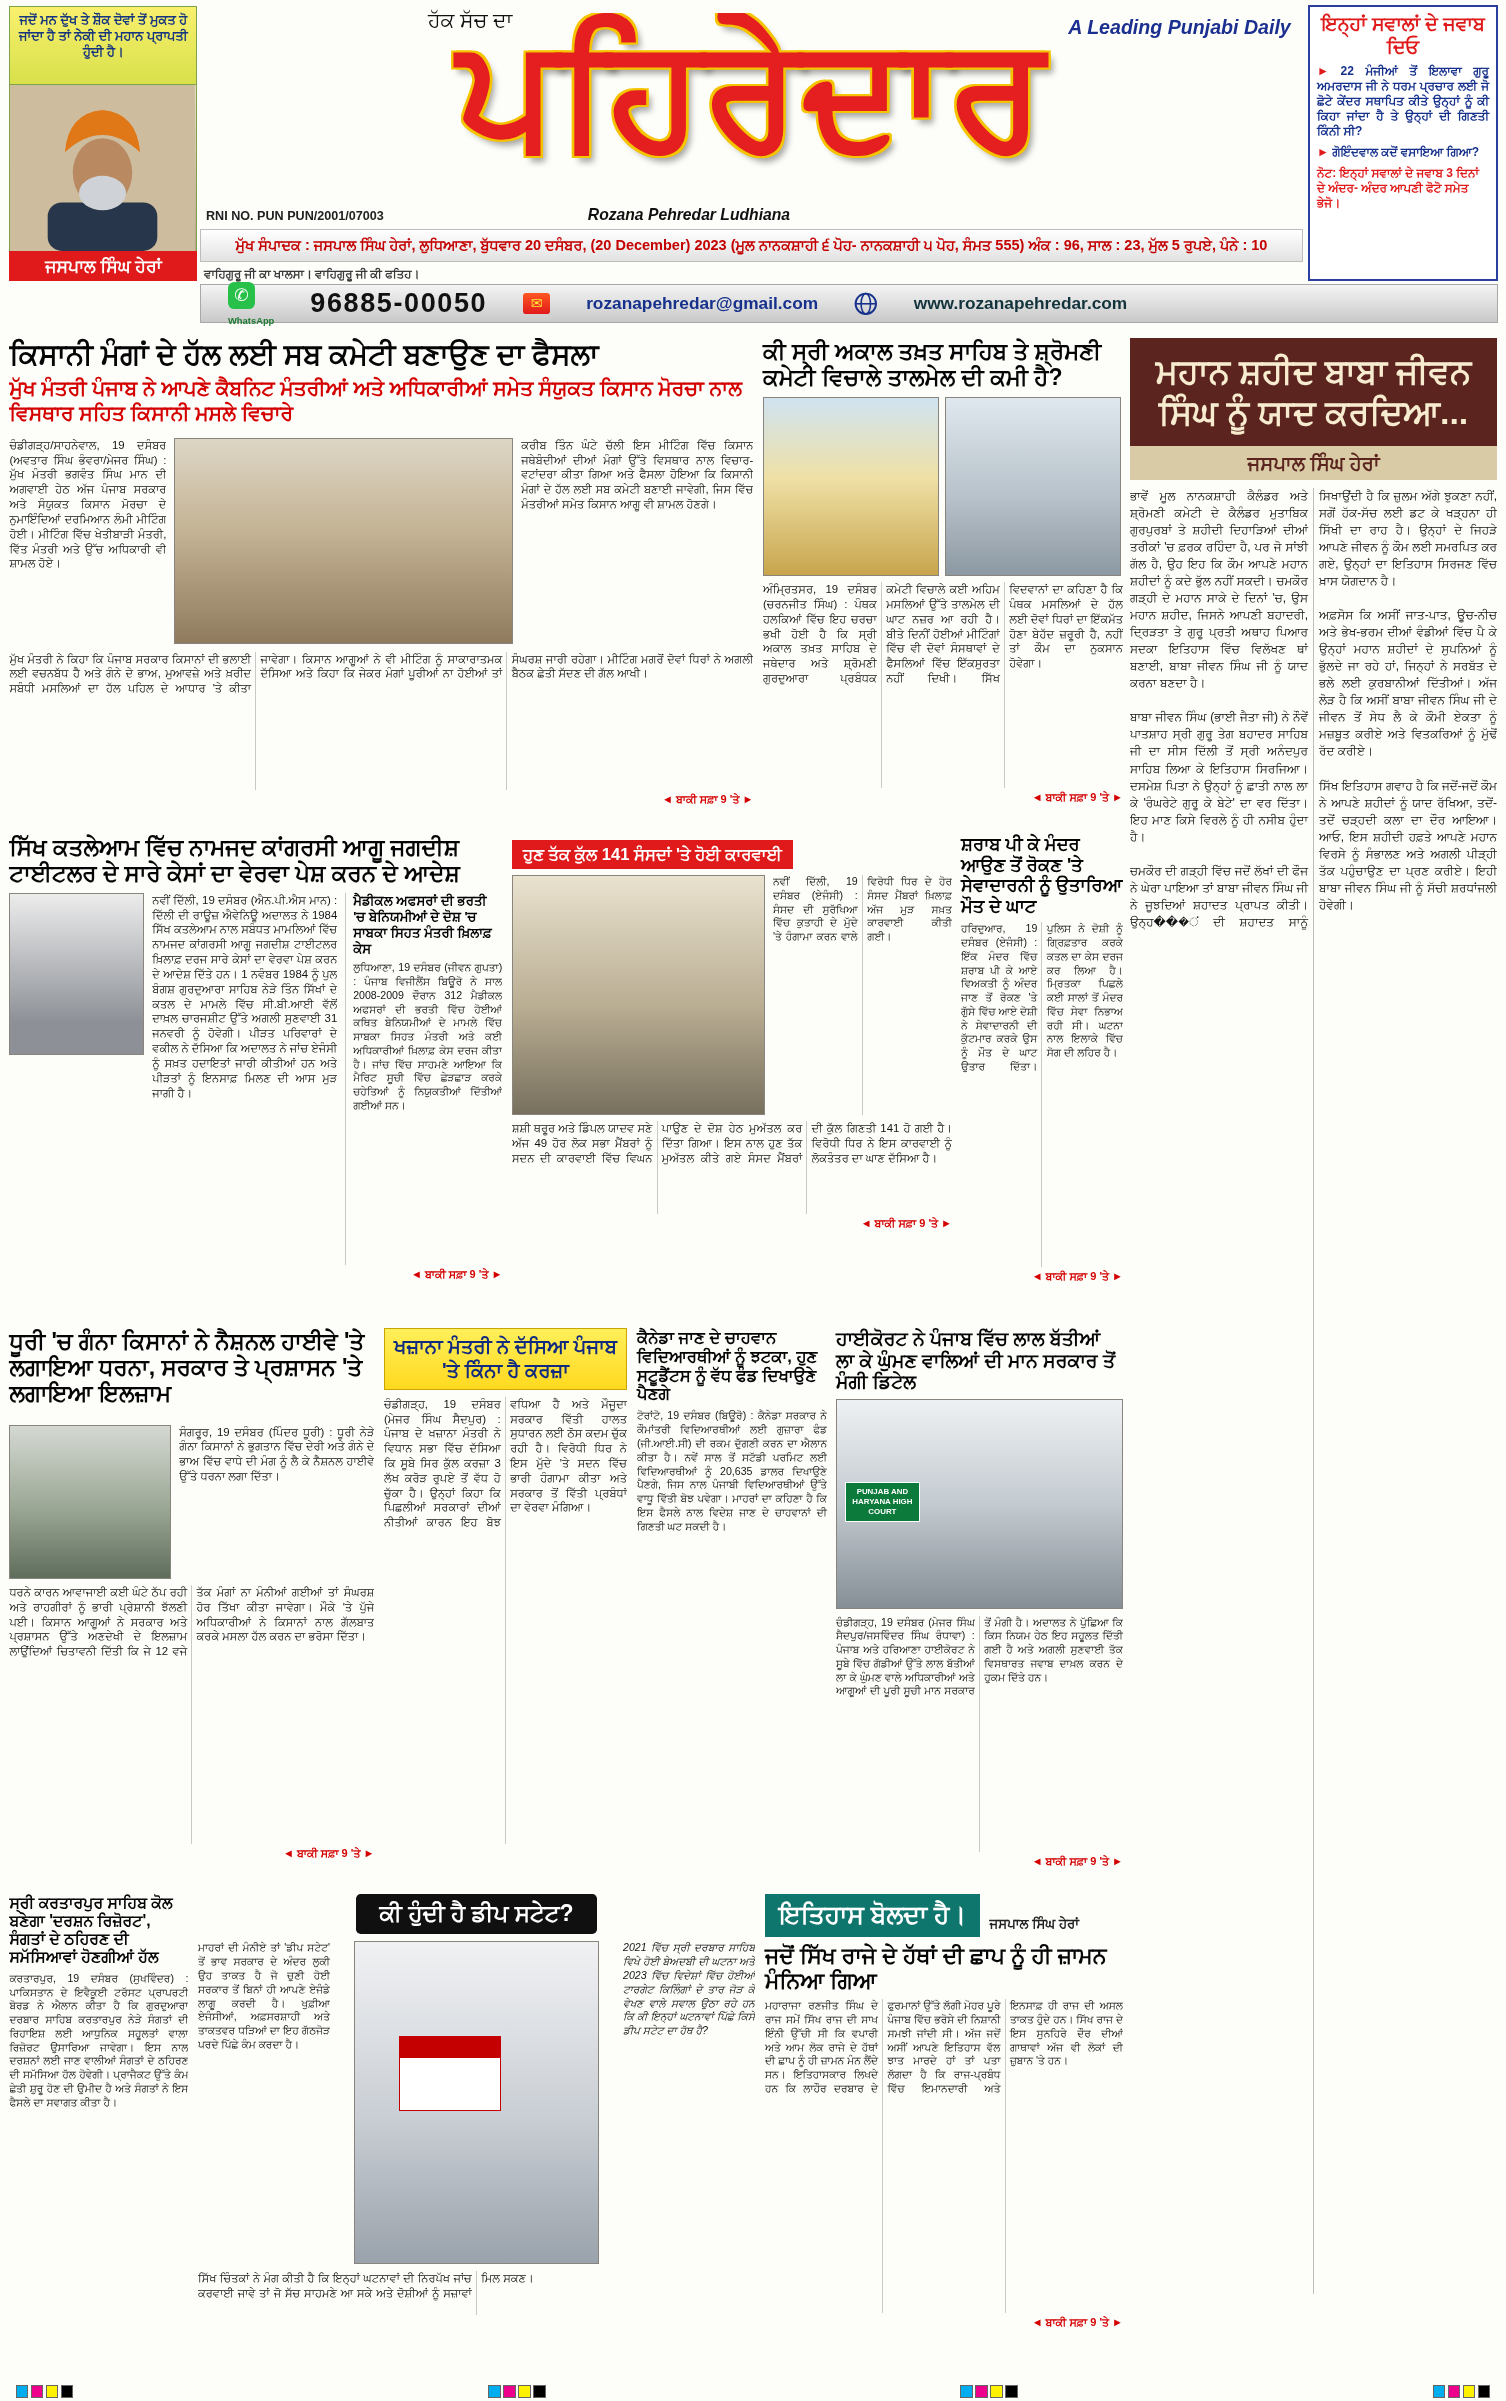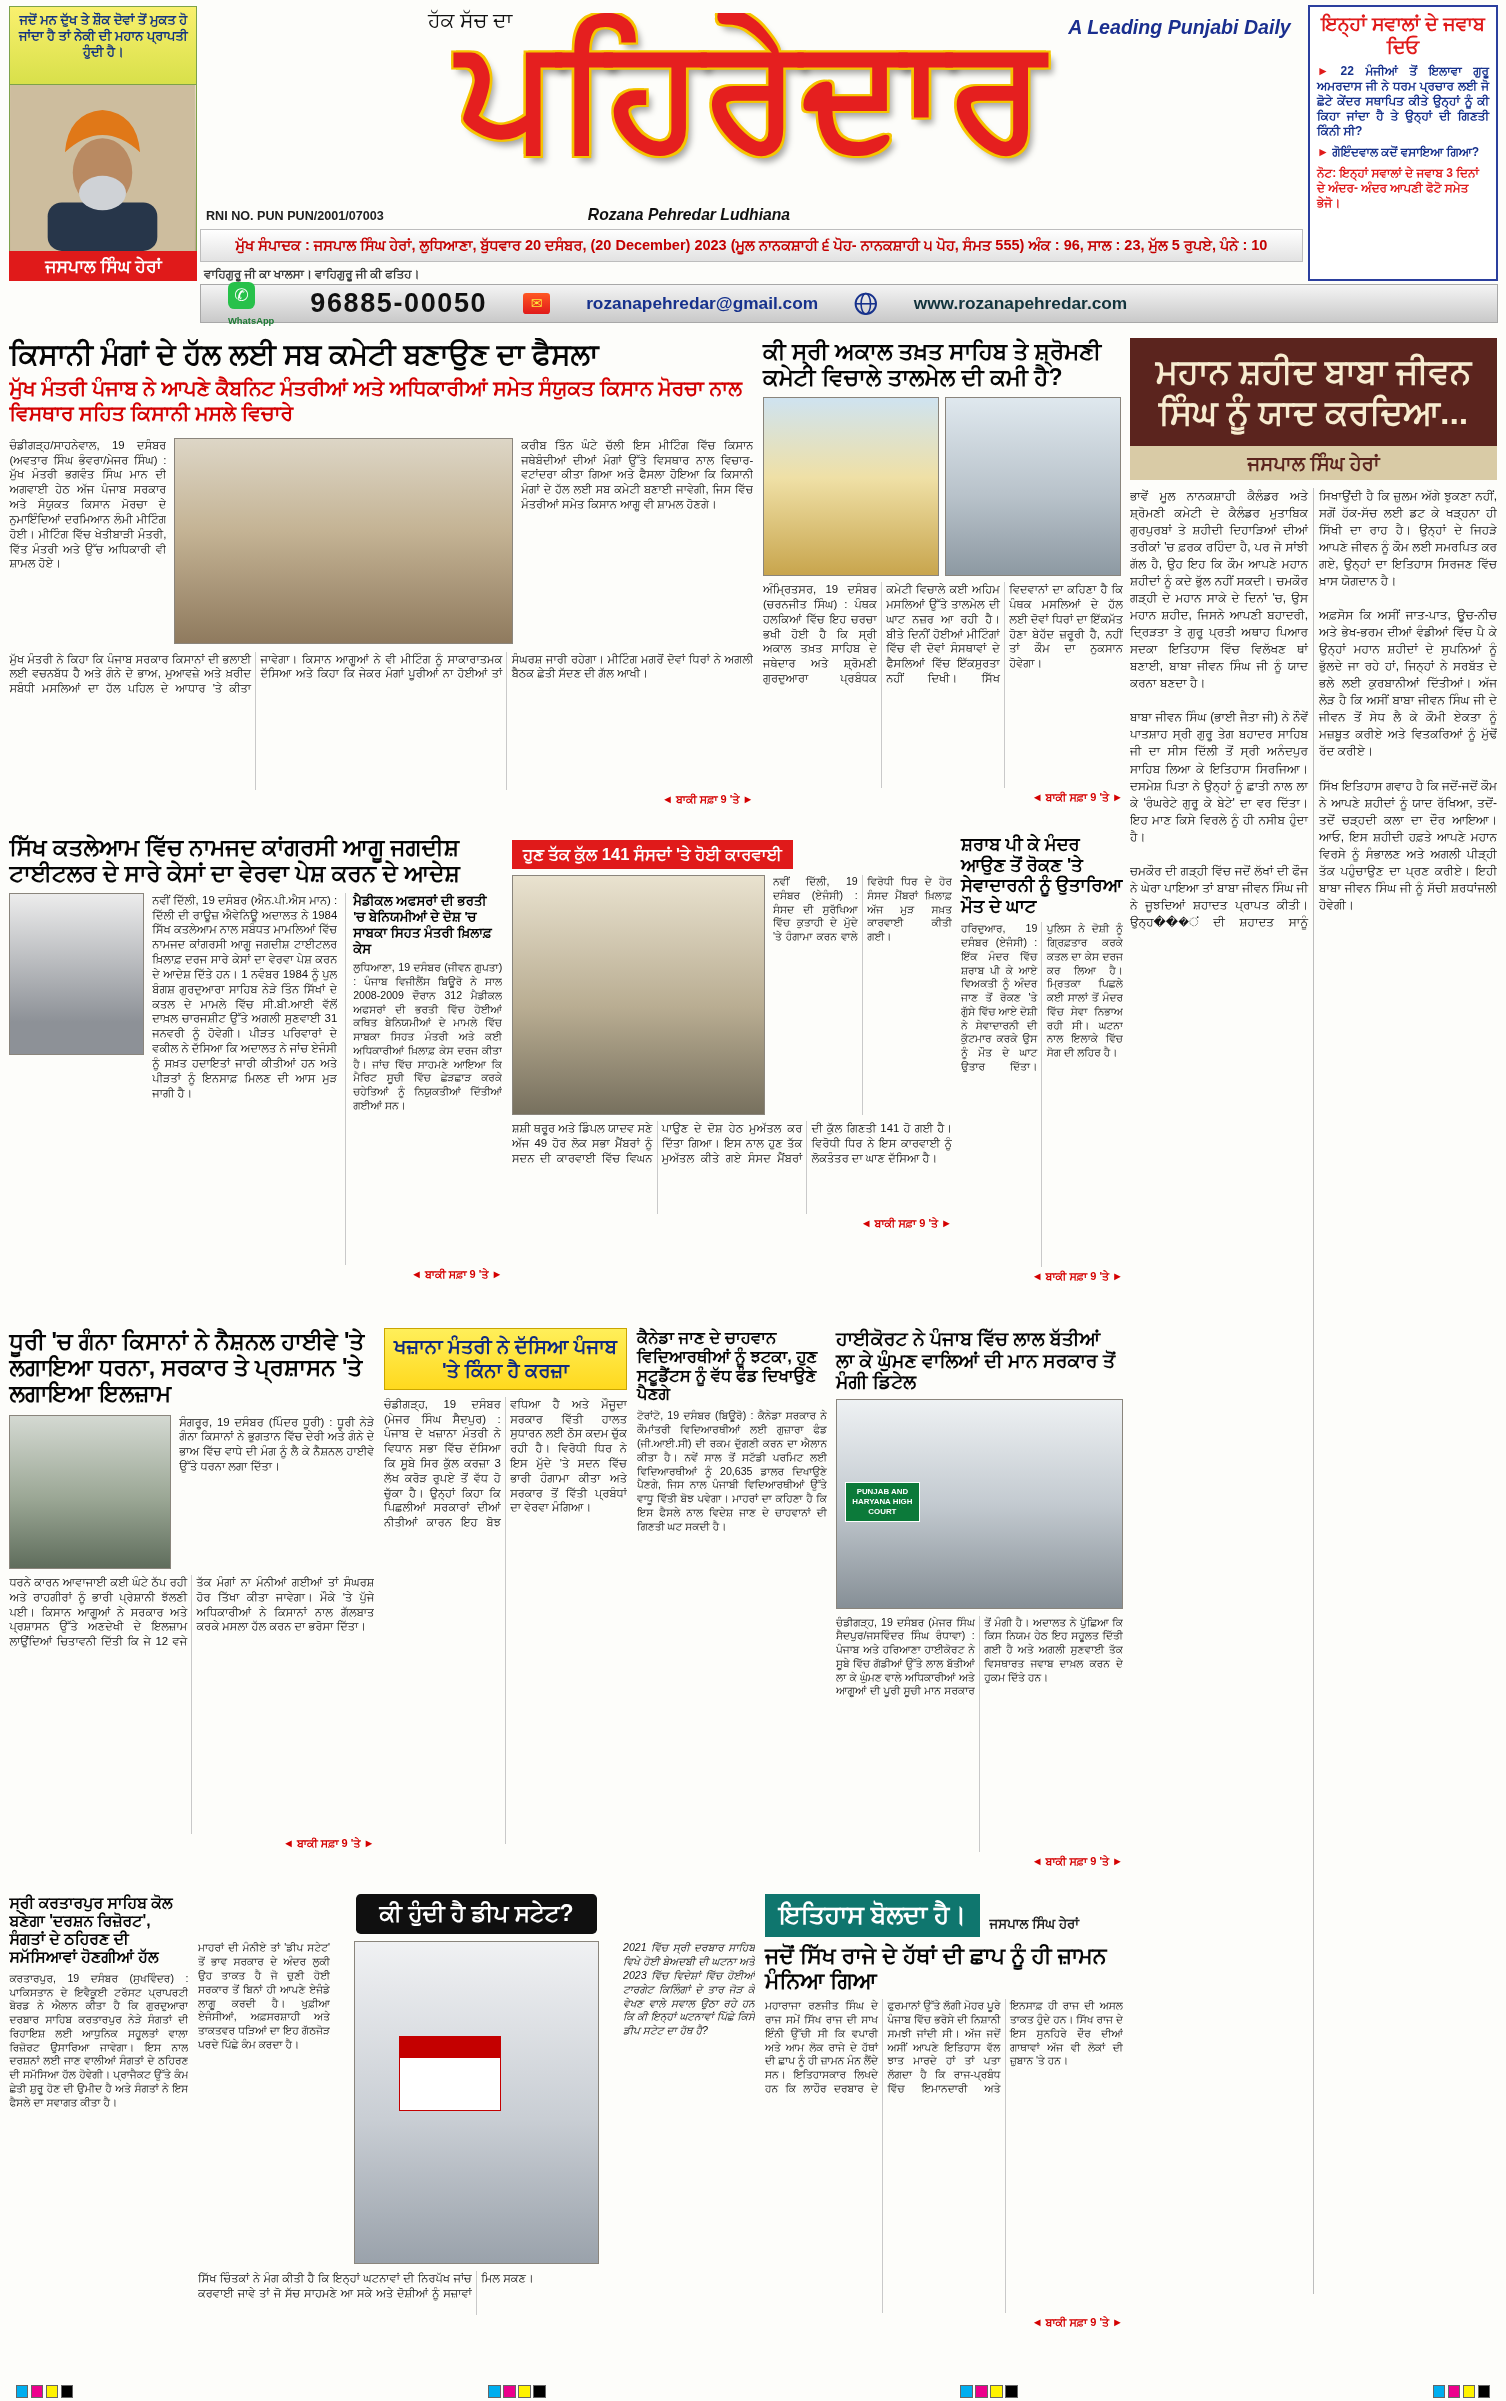--- a/index.html
+++ b/index.html
@@ -98,21 +98,21 @@
   .mp-side { height:240px; font-size:10.6px; }
   .mp-bottom { margin-top:6.3px; height:93px; }
 
   .temple { left:961px; top:834px; width:162px; height:477px; }
   .temple-hl { font-size:18px; }
   .temple-body { margin-top:6.3px; height:345px; font-size:10.6px; }
 
   
   .dhuri { left:9.4px; top:1328px; width:365px; height:550px; }
   .dh-hl { font-size:23px; }
-  .dh-row { display:flex; gap:7.9px; margin-top:8px; }
+  .dh-row { display:flex; gap:7.9px; margin-top:18px; }
   .dh-photo { width:162px; height:154px; flex:none; background:linear-gradient(180deg,#d4d9d2 0%,#9aa694 55%,#5f6d5c 100%); }
   .dh-side { height:154px; }
   .dh-bottom { margin-top:6.3px; height:259px; }
 
   .treasury { left:384px; top:1328px; width:243px; height:550px; }
   .tr-title { background:linear-gradient(180deg,#ffef5a,#ffd91e); border:1.6px solid #caa500; color:#102a80;
               font-weight:700; font-size:19.6px; line-height:1.22; text-align:center; padding:6.3px 4.7px; }
   .tr-body { margin-top:6.3px; height:447px; }
 
   .canada { left:637px; top:1328px; width:190px; height:550px; }

